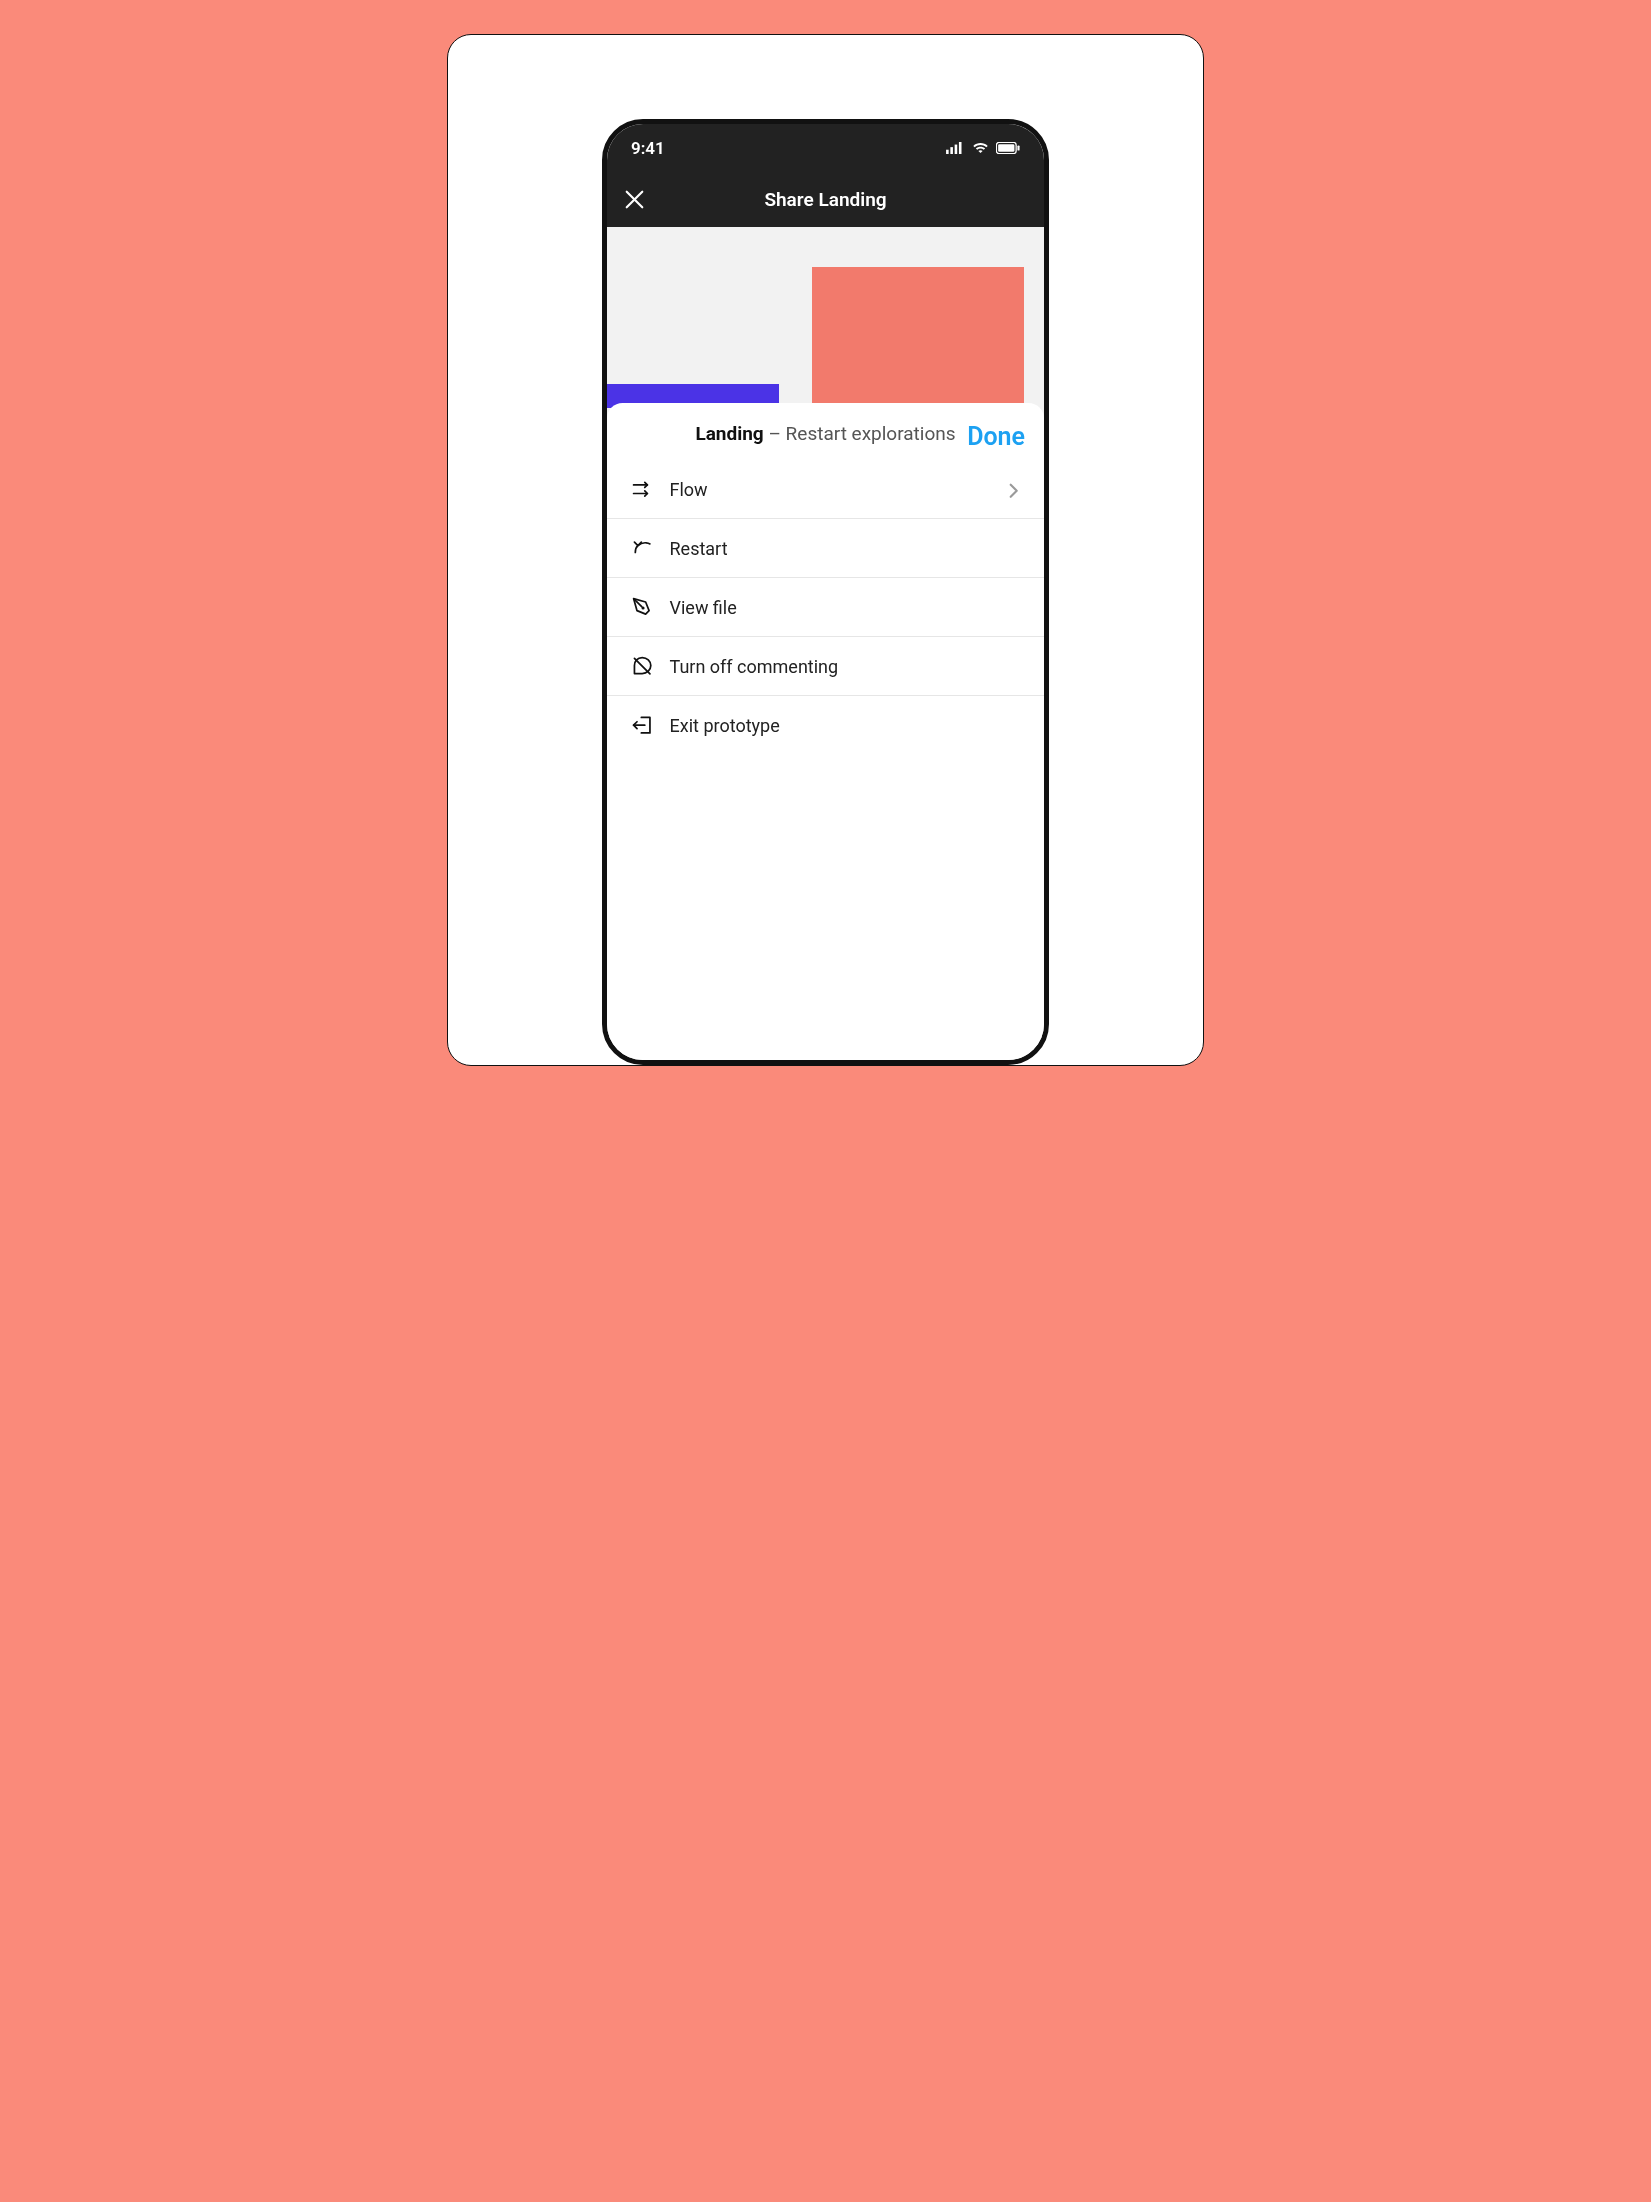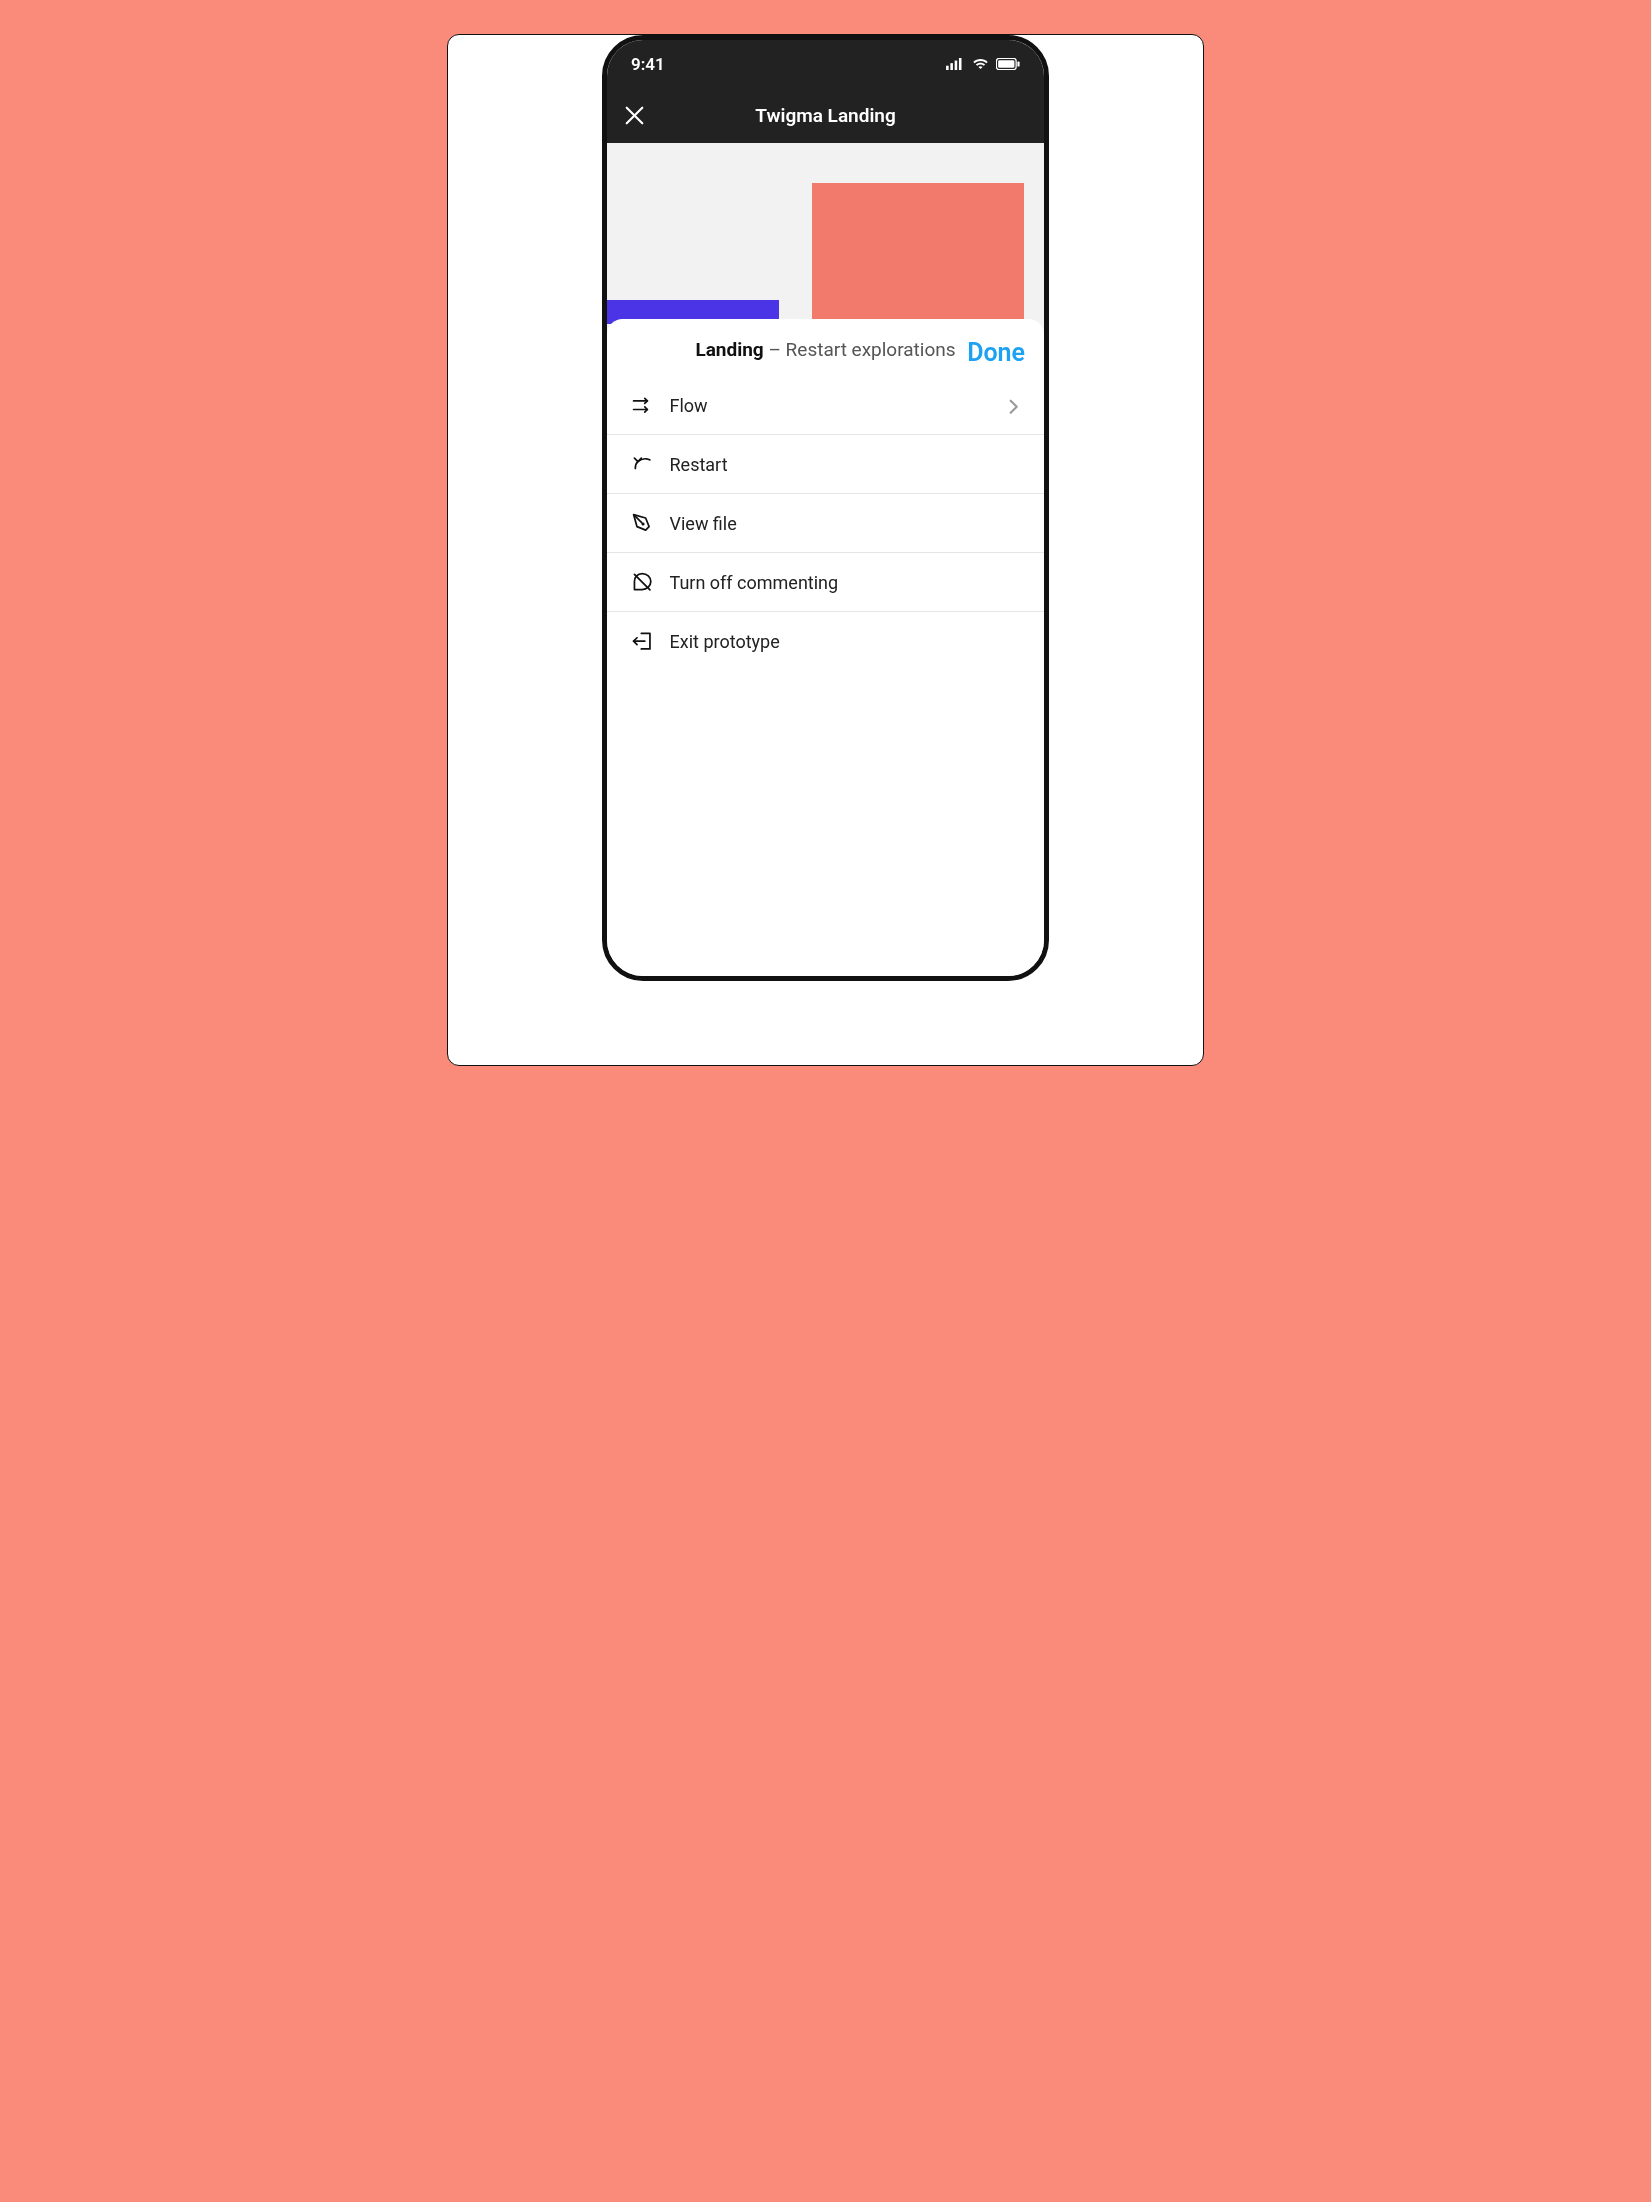--- a/index.html
+++ b/index.html
@@ -10,23 +10,23 @@
     display: flex;
     align-items: flex-start;
     justify-content: center;
   }
   .outer-frame {
     margin: 34px;
     width: 757px;
     height: 1032px;
     background: #ffffff;
     border: 1.7px solid #111;
-    border-radius: 12px;
-    display: flex;
-    align-items: flex-start;
+    border-radius: 24px;
+    display: flex;
+    align-items: flex-end;
     justify-content: center;
   }
   .phone {
     width: 447px;
     height: 946px;
     border: 5.2px solid #111;
     border-radius: 41px;
     overflow: hidden;
     background: #f2f2f2;
     position: relative;
@@ -201,21 +201,21 @@
 
     <div class="nav-bar">
       <div class="nav-close">
         <span>
           <svg width="19" height="19" viewBox="0 0 22 22">
             <line x1="2" y1="2" x2="20" y2="20" stroke="#fff" stroke-width="2.5" stroke-linecap="round"></line>
             <line x1="20" y1="2" x2="2" y2="20" stroke="#fff" stroke-width="2.5" stroke-linecap="round"></line>
           </svg>
         </span>
       </div>
-      <div class="nav-title">Twigma Landing</div>
+      <div class="nav-title">Share Landing</div>
     </div>
 
     <div class="canvas-area">
       <div class="shape-coral"></div>
       <div class="shape-indigo"></div>
     </div>
 
     <div class="sheet">
       <div class="sheet-header">
         <div class="sheet-title">

